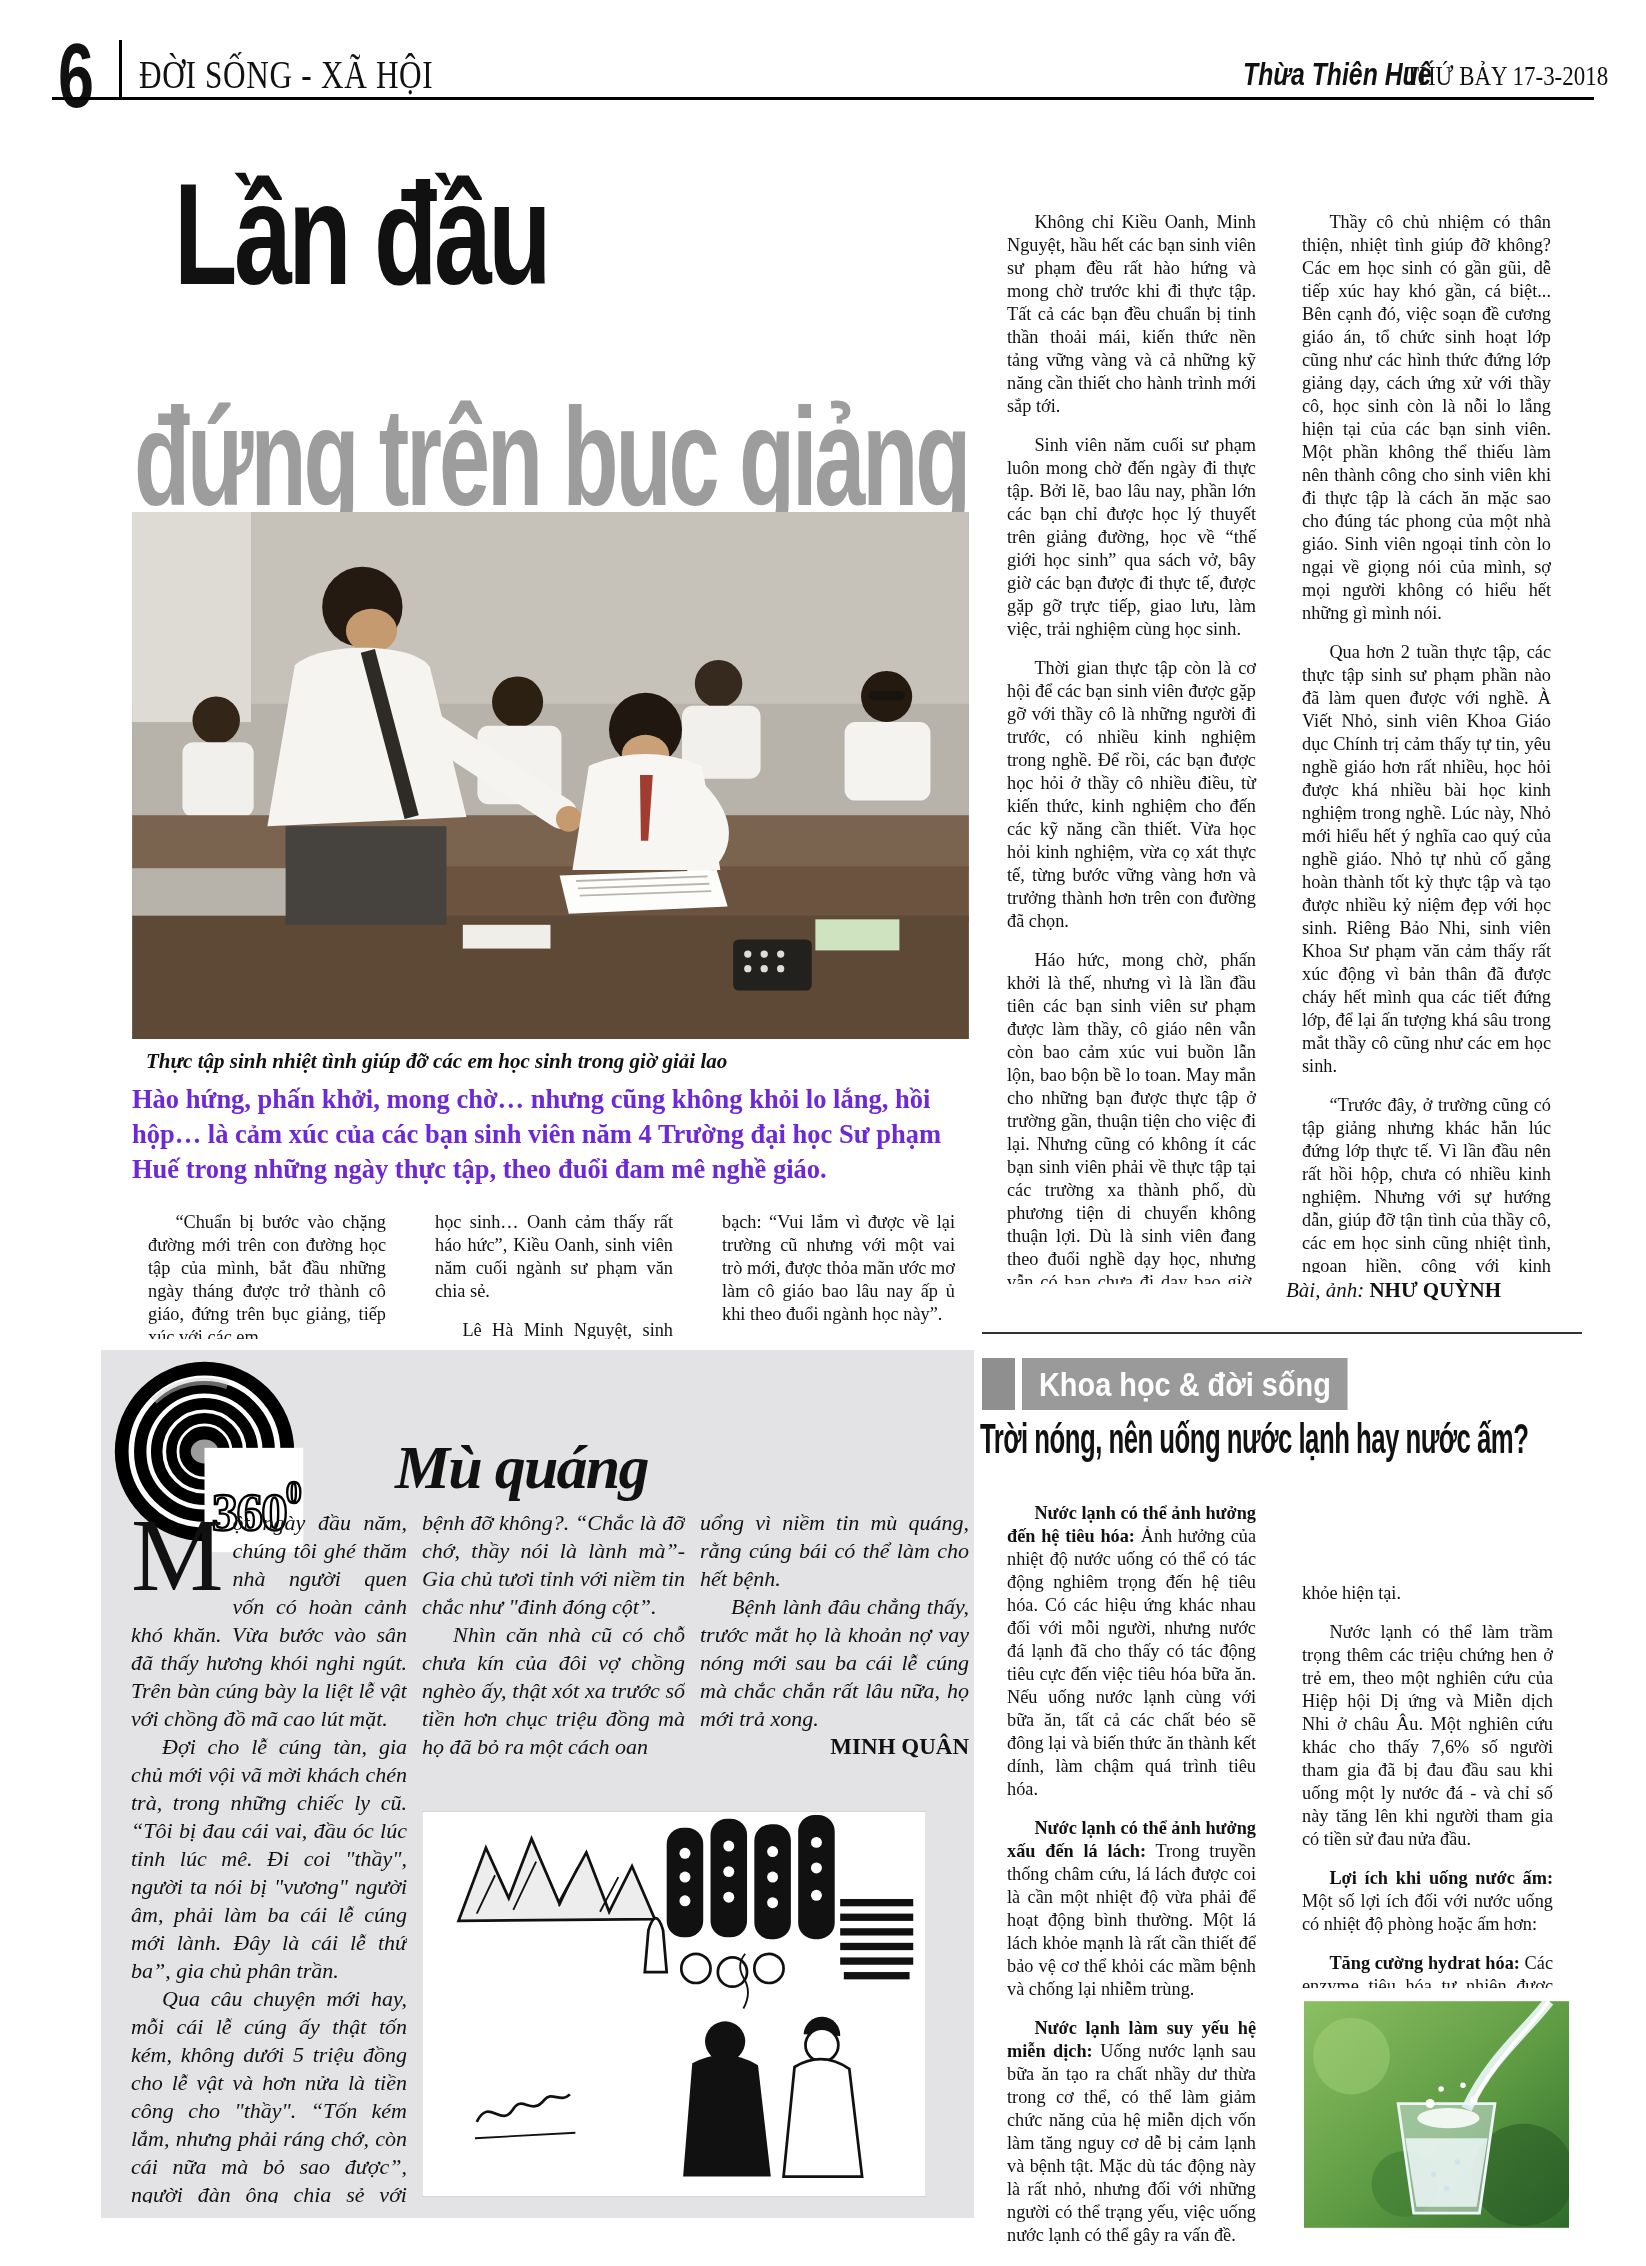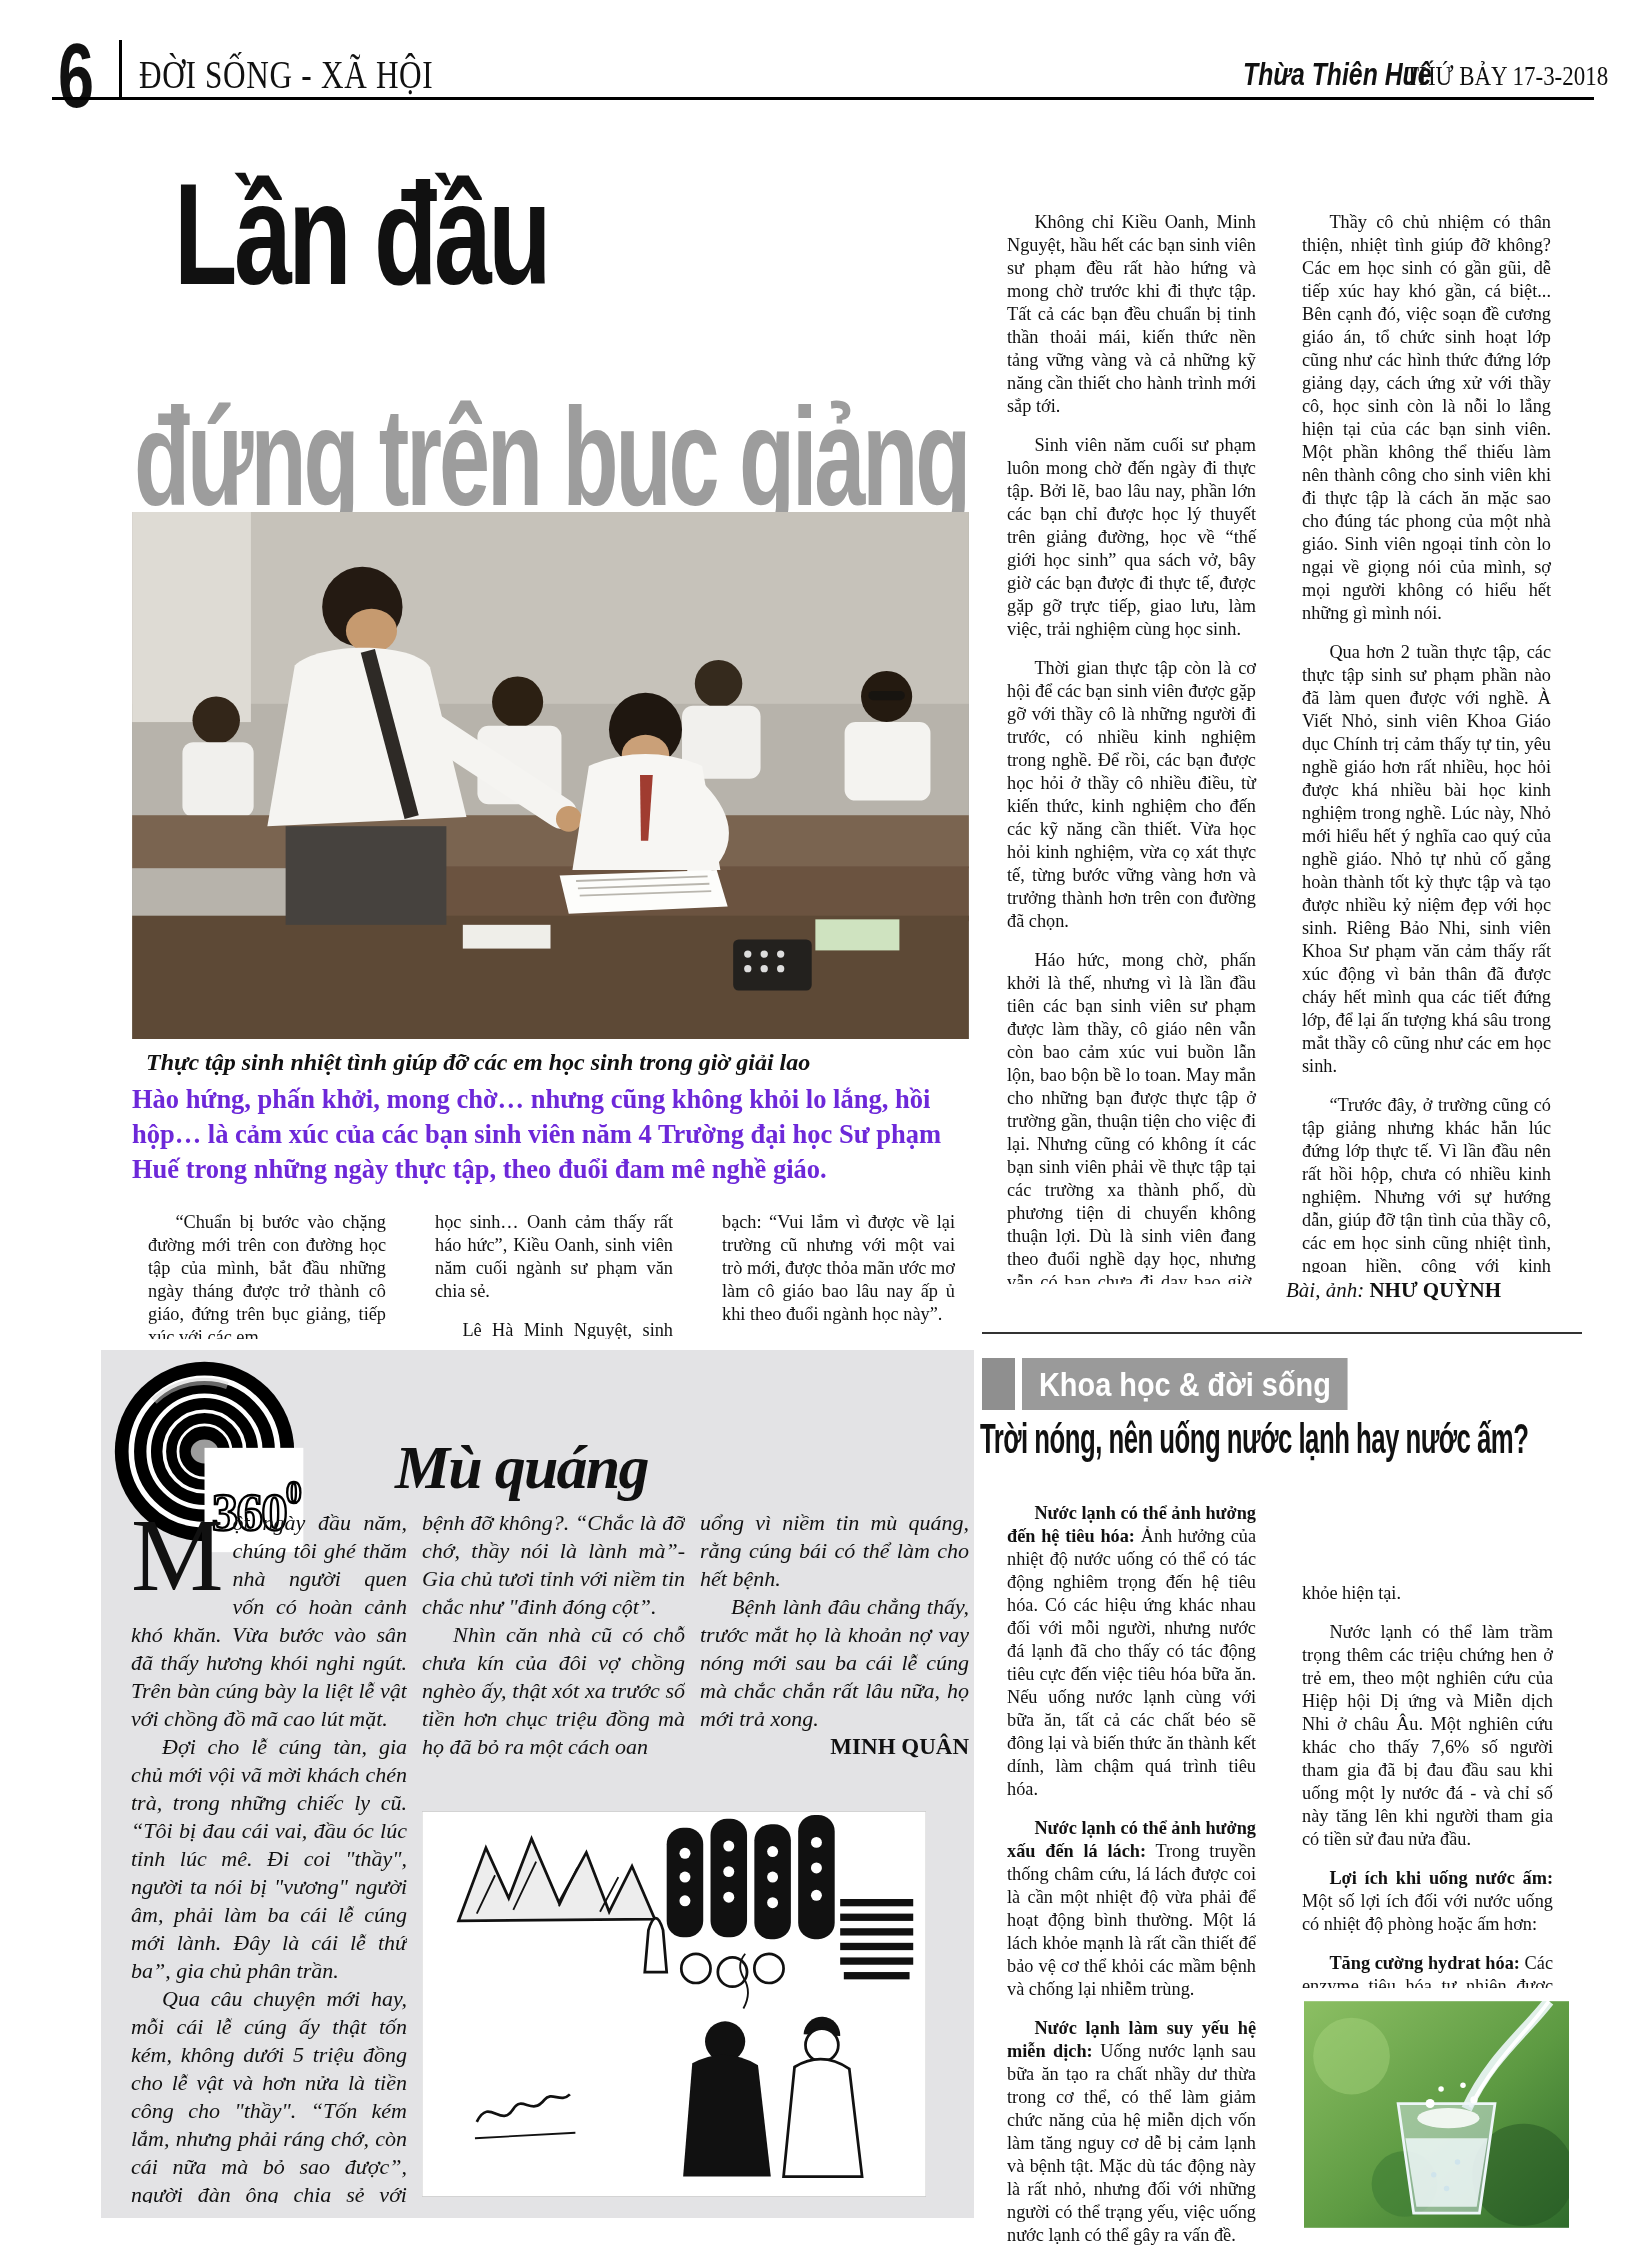--- a/index.html
+++ b/index.html
@@ -15,21 +15,21 @@
              font-size:31px;transform:scaleX(.8);transform-origin:0 0;white-space:nowrap}
   .hdr-date{left:1405px;top:60px;font-size:28px;transform:scaleX(.82);transform-origin:0 0;white-space:nowrap}
   .hdr-rule{left:52px;top:97px;width:1542px;height:2.7px;background:#000}
   
   .hl{font-family:"Liberation Sans","DejaVu Sans",sans-serif;font-weight:800;line-height:1;white-space:nowrap;
       transform-origin:0 0;letter-spacing:-4.6px}
   .hl1{left:174px;top:163px;font-size:144px;transform:scaleX(.72)}
   .hl2{left:134px;top:387px;font-size:139px;color:#9d9d9d;transform:scaleX(.66)}
   
   .photo{left:132px;top:512px;width:837px;height:527px;background:#aaa}
-  .caption{left:146px;top:1049px;width:822px;font-size:24px;font-weight:700;font-style:italic}
+  .caption{left:146px;top:1049px;width:822px;font-size:21px;font-weight:700;font-style:italic}
   .lead{left:132px;top:1082px;width:841px;font-size:26.5px;line-height:35px;font-weight:700;color:#6d28d9;text-align:left}
   
   .bcol{font-size:18.3px;line-height:23px;text-align:justify;overflow:hidden}
   .bcol p{margin:16px;text-indent:27.4px}
   .bcol p.ni{text-indent:0}
   .c1{left:132px;top:1195px;width:270px;height:144px}
   .c2{left:419px;top:1195px;width:270px;height:144px}
   .c3{left:706px;top:1195px;width:265px;height:144px}
   .c4{left:991px;top:195px;width:281px;height:1089px}
   .c5{left:1286px;top:195px;width:281px;height:1078px}

